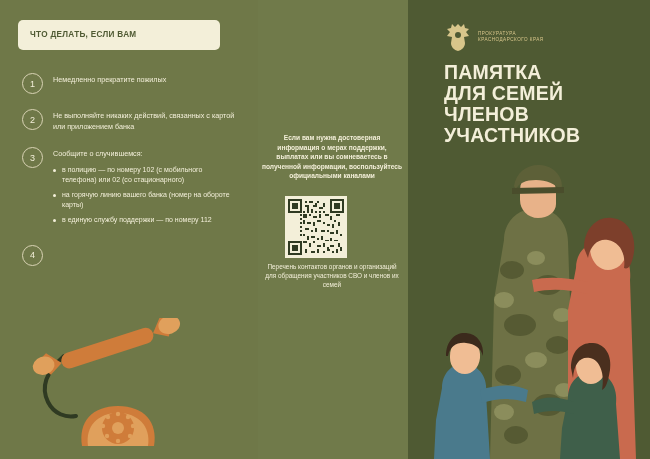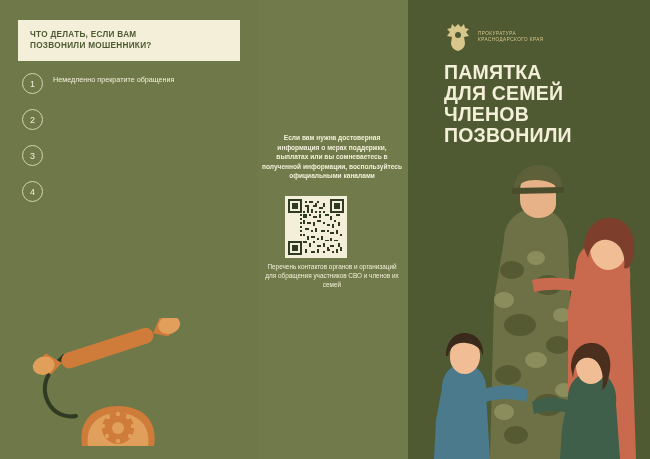--- a/index.html
+++ b/index.html
@@ -25,23 +25,23 @@
     position:absolute;left:408px;top:0;width:242px;height:459px;
     background:#4f5a33;
   }
   .mid-panel{
     position:absolute;left:258px;top:0;width:150px;height:459px;
     background:#707a4a;
   }
 
   
   .header-box{
-    position:absolute;left:18px;top:20px;width:222px;
+    position:absolute;left:18px;top:20px;width:202px;
     background:#f3efd9;
-    border-radius:0;
+    border-radius:5px;
     padding:9px 10px 10px 12px;
     box-sizing:border-box;
   }
   .header-box .line{
     color:#4f5a33;
     font-size:8.2px;
     font-weight:bold;
     letter-spacing:.3px;
     line-height:11px;
     text-transform:uppercase;
@@ -158,38 +158,48 @@
 <body>
 
 <div class="poster">
 
   <div class="left-panel"></div>
   <div class="mid-panel"></div>
   <div class="right-panel"></div>
 
   <div class="header-box">
     <div class="line">ЧТО ДЕЛАТЬ, ЕСЛИ ВАМ</div>
-    <div class="line">ПОЗВОНИЛИ МОШЕННИКИ?</div>
   </div>
 
   <div class="steps">
 
     <div class="step">
       <div class="circle">1</div>
       <div class="step-text">
-        <div>Немедленно прекратите обращения</div>
+        <div>Немедленно прекратите пожилых</div>
       </div>
     </div>
 
     <div class="step">
       <div class="circle">2</div>
+      <div class="step-text">
+        <div>Не выполняйте никаких действий, связанных с картой или приложением банка</div>
+      </div>
     </div>
 
     <div class="step">
       <div class="circle">3</div>
+      <div class="step-text">
+        <div>Сообщите о случившемся:</div>
+        <ul class="sublist">
+          <li>в полицию — по номеру 102 (с мобильного телефона) или 02 (со стационарного)</li>
+          <li>на горячую линию вашего банка (номер на обороте карты)</li>
+          <li>в единую службу поддержки — по номеру 112</li>
+        </ul>
+      </div>
     </div>
 
     <div class="step">
       <div class="circle">4</div>
     </div>
 
   </div>
 
   <svg class="phone-art" viewBox="0 0 190 130">
 
@@ -329,21 +339,21 @@
     <div class="crest-text">
       <div>ПРОКУРАТУРА</div>
       <div>КРАСНОДАРСКОГО КРАЯ</div>
     </div>
   </div>
 
   <div class="big-title">
     <div>ПАМЯТКА</div>
     <div>ДЛЯ СЕМЕЙ</div>
     <div>ЧЛЕНОВ</div>
-    <div>ПОЗВОНИЛИ</div>
+    <div>УЧАСТНИКОВ</div>
   </div>
 
   <svg class="family-art" viewBox="0 0 242 309">
 
     <path d="M96 90 C96 70 112 58 128 58 C146 58 160 72 160 92
              L162 150 L168 309 L82 309 L86 150 Z" fill="#6e7145"></path>
 
     <g fill="#565a33">
       <ellipse cx="104" cy="120" rx="12" ry="9"></ellipse>
       <ellipse cx="140" cy="135" rx="14" ry="10"></ellipse>

